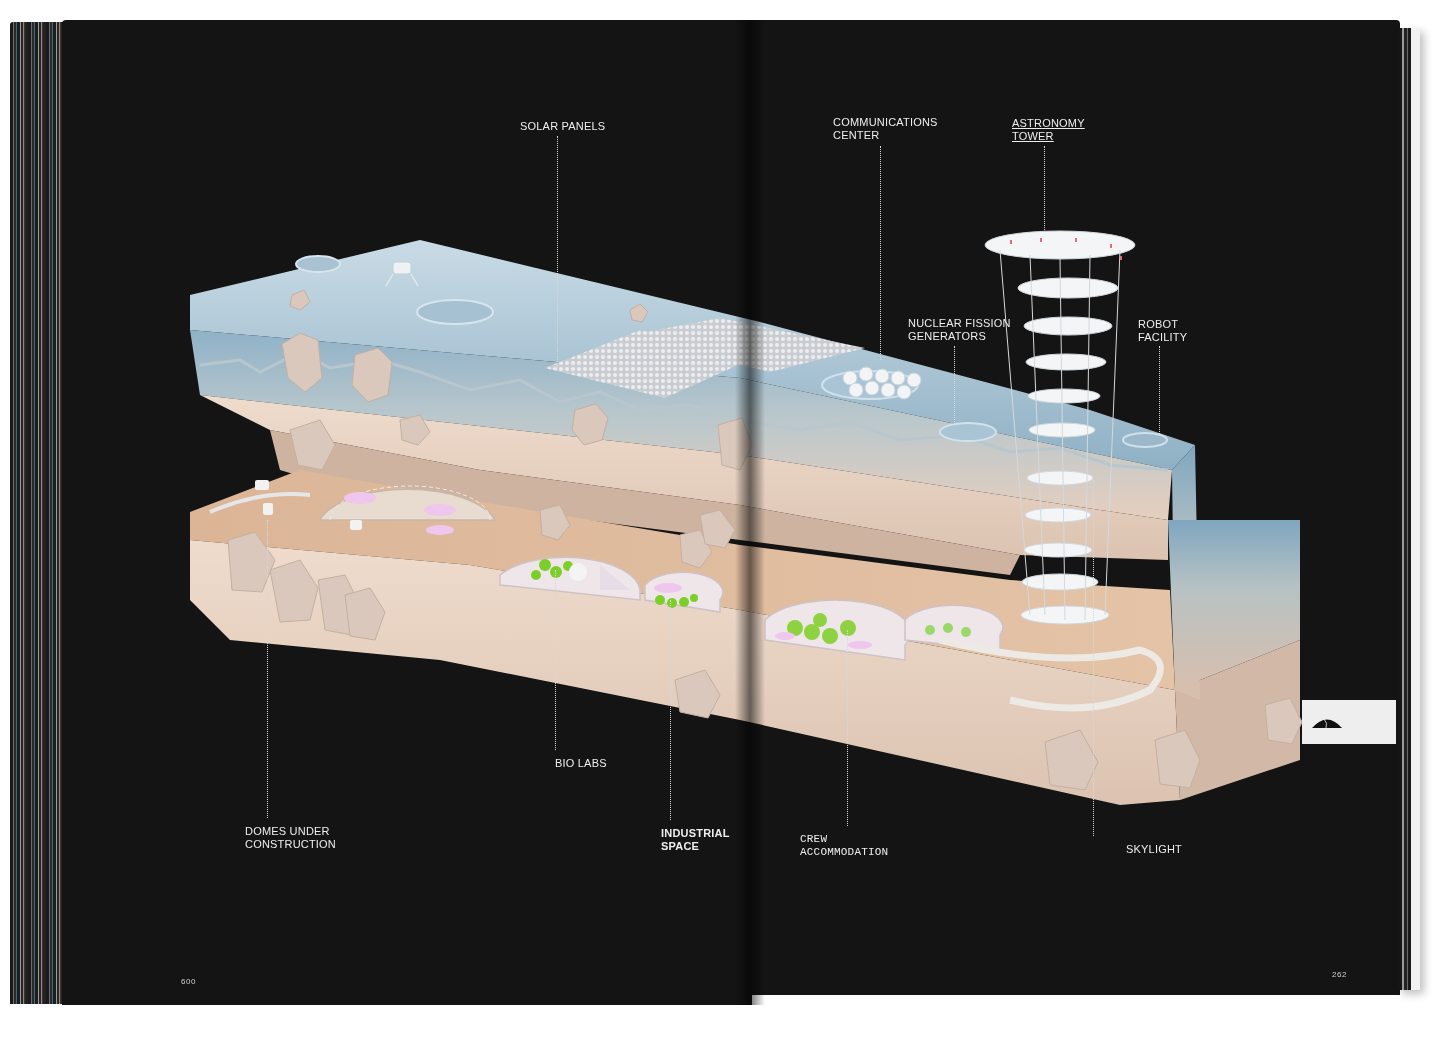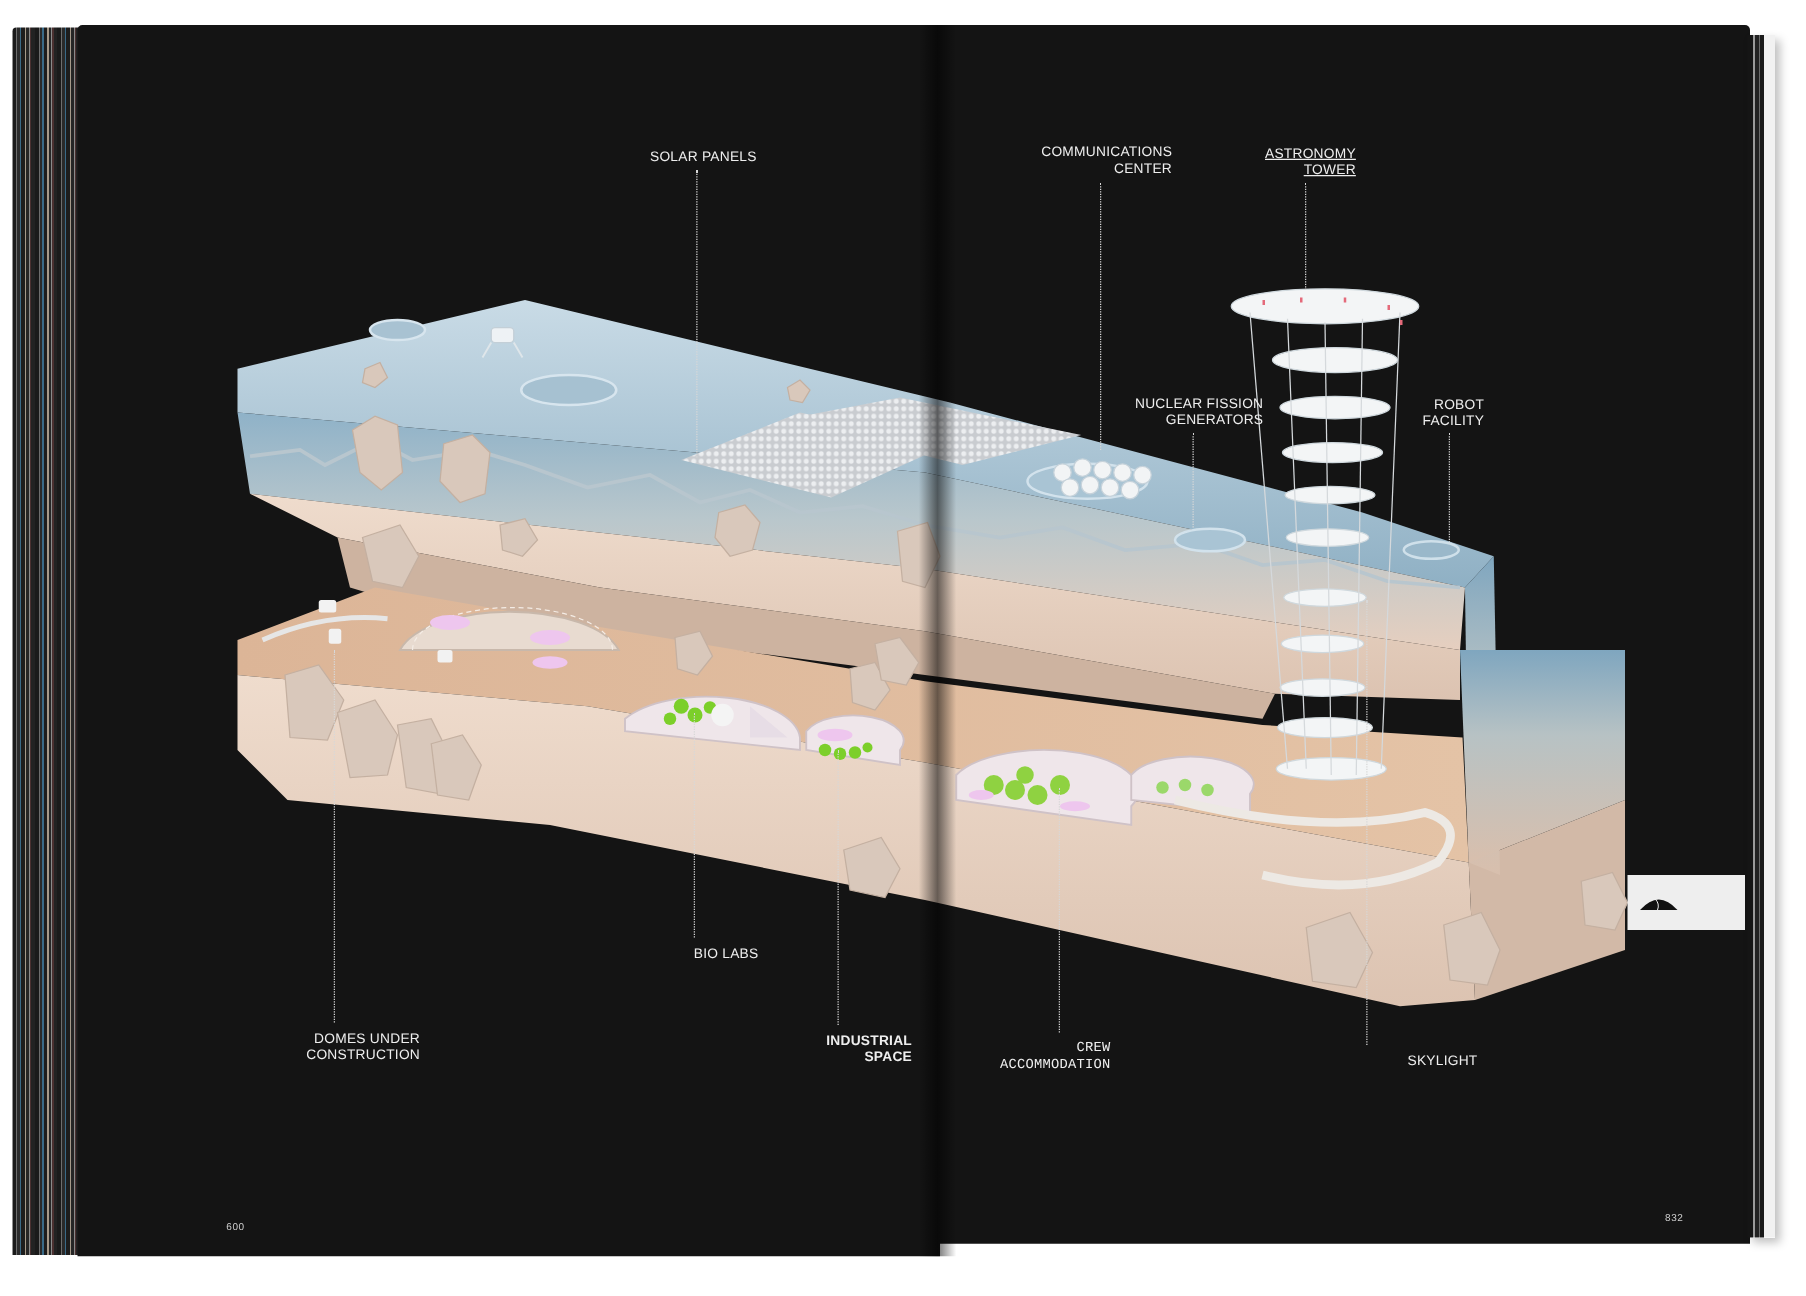--- a/index.html
+++ b/index.html
@@ -27,21 +27,21 @@
     .gutter {
       position: absolute; left: 735px; top: 20px; width: 30px; height: 985px;
       background: linear-gradient(90deg, rgba(0,0,0,0) 0%, rgba(0,0,0,0.55) 50%, rgba(0,0,0,0) 100%);
       z-index: 3;
     }
 
     .illustration { position: absolute; left: 0; top: 0; width: 1445px; height: 1037px; z-index: 2; }
 
     .label {
       position: absolute; color: #eeeeee; font-size: 11px; letter-spacing: 0.2px;
-      text-align: right; line-height: 13px; text-transform: uppercase; z-index: 5;
+      text-align: left; line-height: 13px; text-transform: uppercase; z-index: 5;
       white-space: nowrap;
     }
     .leader {
       position: absolute; width: 0; border-left: 1.5px dotted #d8d8d8; z-index: 4;
     }
     .page-number {
       position: absolute; color: #cfcfcf; font-size: 8px; z-index: 5; letter-spacing: 0.5px;
     }
     .section-tab {
       position: absolute; left: 1302px; top: 700px; width: 94px; height: 44px;
@@ -287,13 +287,13 @@
 <div class="leader" style="left:1093px;top:480px;height:356px;"></div>
 
 <div class="section-tab">
   <svg width="34" height="14" viewBox="0 0 34 14">
     <path d="M2,13 Q17,-4 32,13 Z" fill="#111"></path>
     <path d="M14,4 Q18,8 16,13" fill="none" stroke="#eeeeee" stroke-width="0.8"></path>
   </svg>
 </div>
 
 <div class="page-number" style="left:157px;top:977px;padding-left:24px;">600</div>
-<div class="page-number" style="left:1332px;top:970px;">832</div>
+<div class="page-number" style="left:1332px;top:970px;">262</div>
 
 </body></html>

